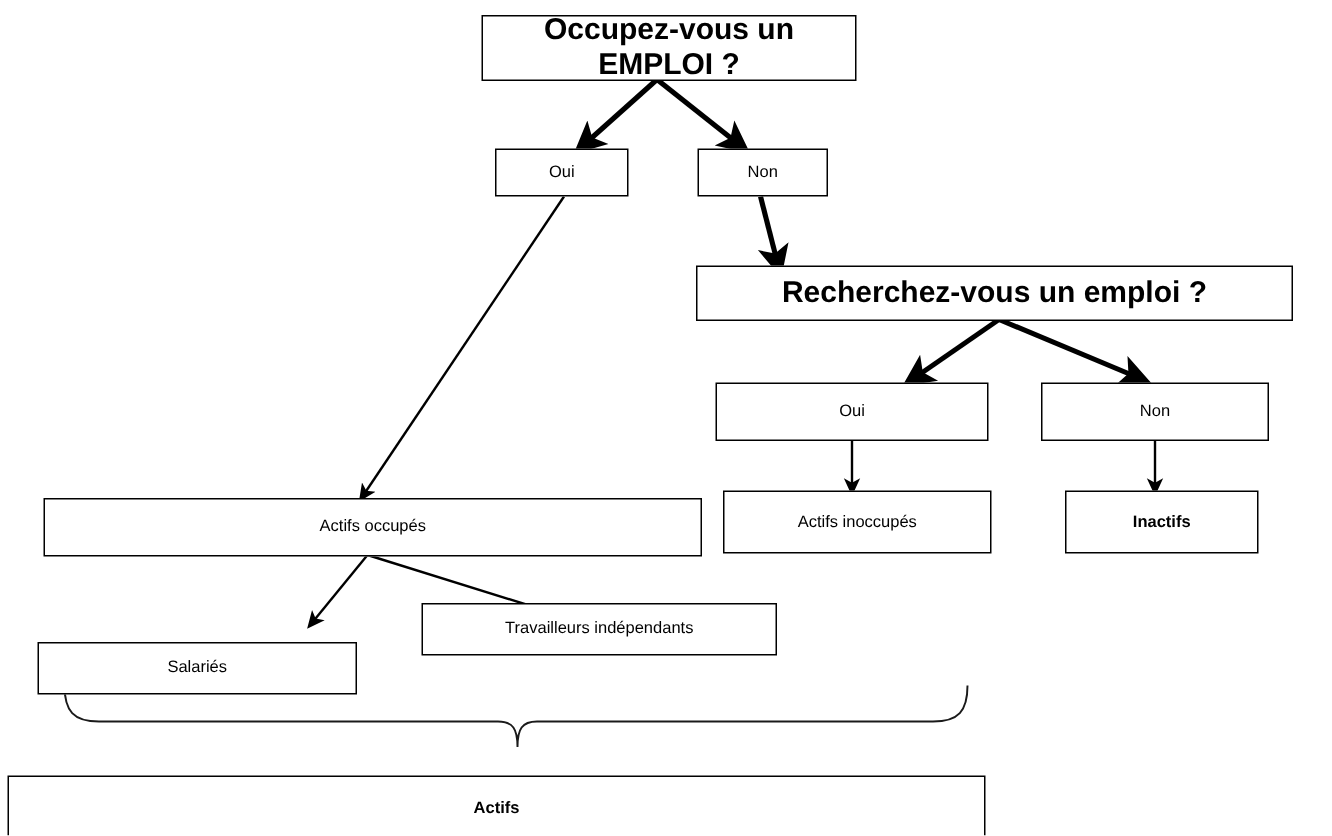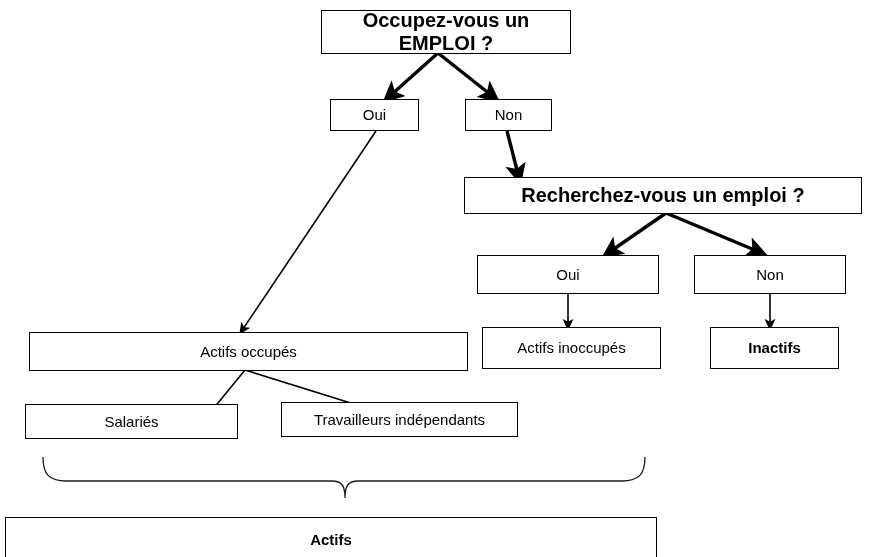--- a/index.html
+++ b/index.html
@@ -22,21 +22,21 @@
     position: absolute;
     box-sizing: border-box;
     border: 1.6px solid #000000;
     background: #ffffff;
     display: flex;
     align-items: center;
     justify-content: center;
     text-align: center;
     color: #000000;
     font-family: "Liberation Sans", sans-serif;
-    font-size: 15px;
+    font-size: 11px;
     line-height: 1.15;
     z-index: 3;
   }
   .node.bold {
     font-weight: bold;
   }
   .node.q {
     font-weight: bold;
     font-size: 20px;
   }
@@ -131,21 +131,21 @@
   </div>
 
   <div class="node" style="left:482px; top:327px; width:179px; height:42px;">
     <span>Actifs inoccupés</span>
   </div>
 
   <div class="node bold" style="left:710px; top:327px; width:129px; height:42px;">
     <span>Inactifs</span>
   </div>
 
-  <div class="node" style="left:25px; top:404px; width:213px; height:35px;">
+  <div class="node" style="left:25px; top:428px; width:213px; height:35px;">
     <span>Salariés</span>
   </div>
 
   <div class="node" style="left:281px; top:402px; width:237px; height:35px;">
     <span>Travailleurs indépendants</span>
   </div>
 
   <div class="node bold" style="left:5px; top:517px; width:652px; height:45px;">
     <span>Actifs</span>
   </div>

